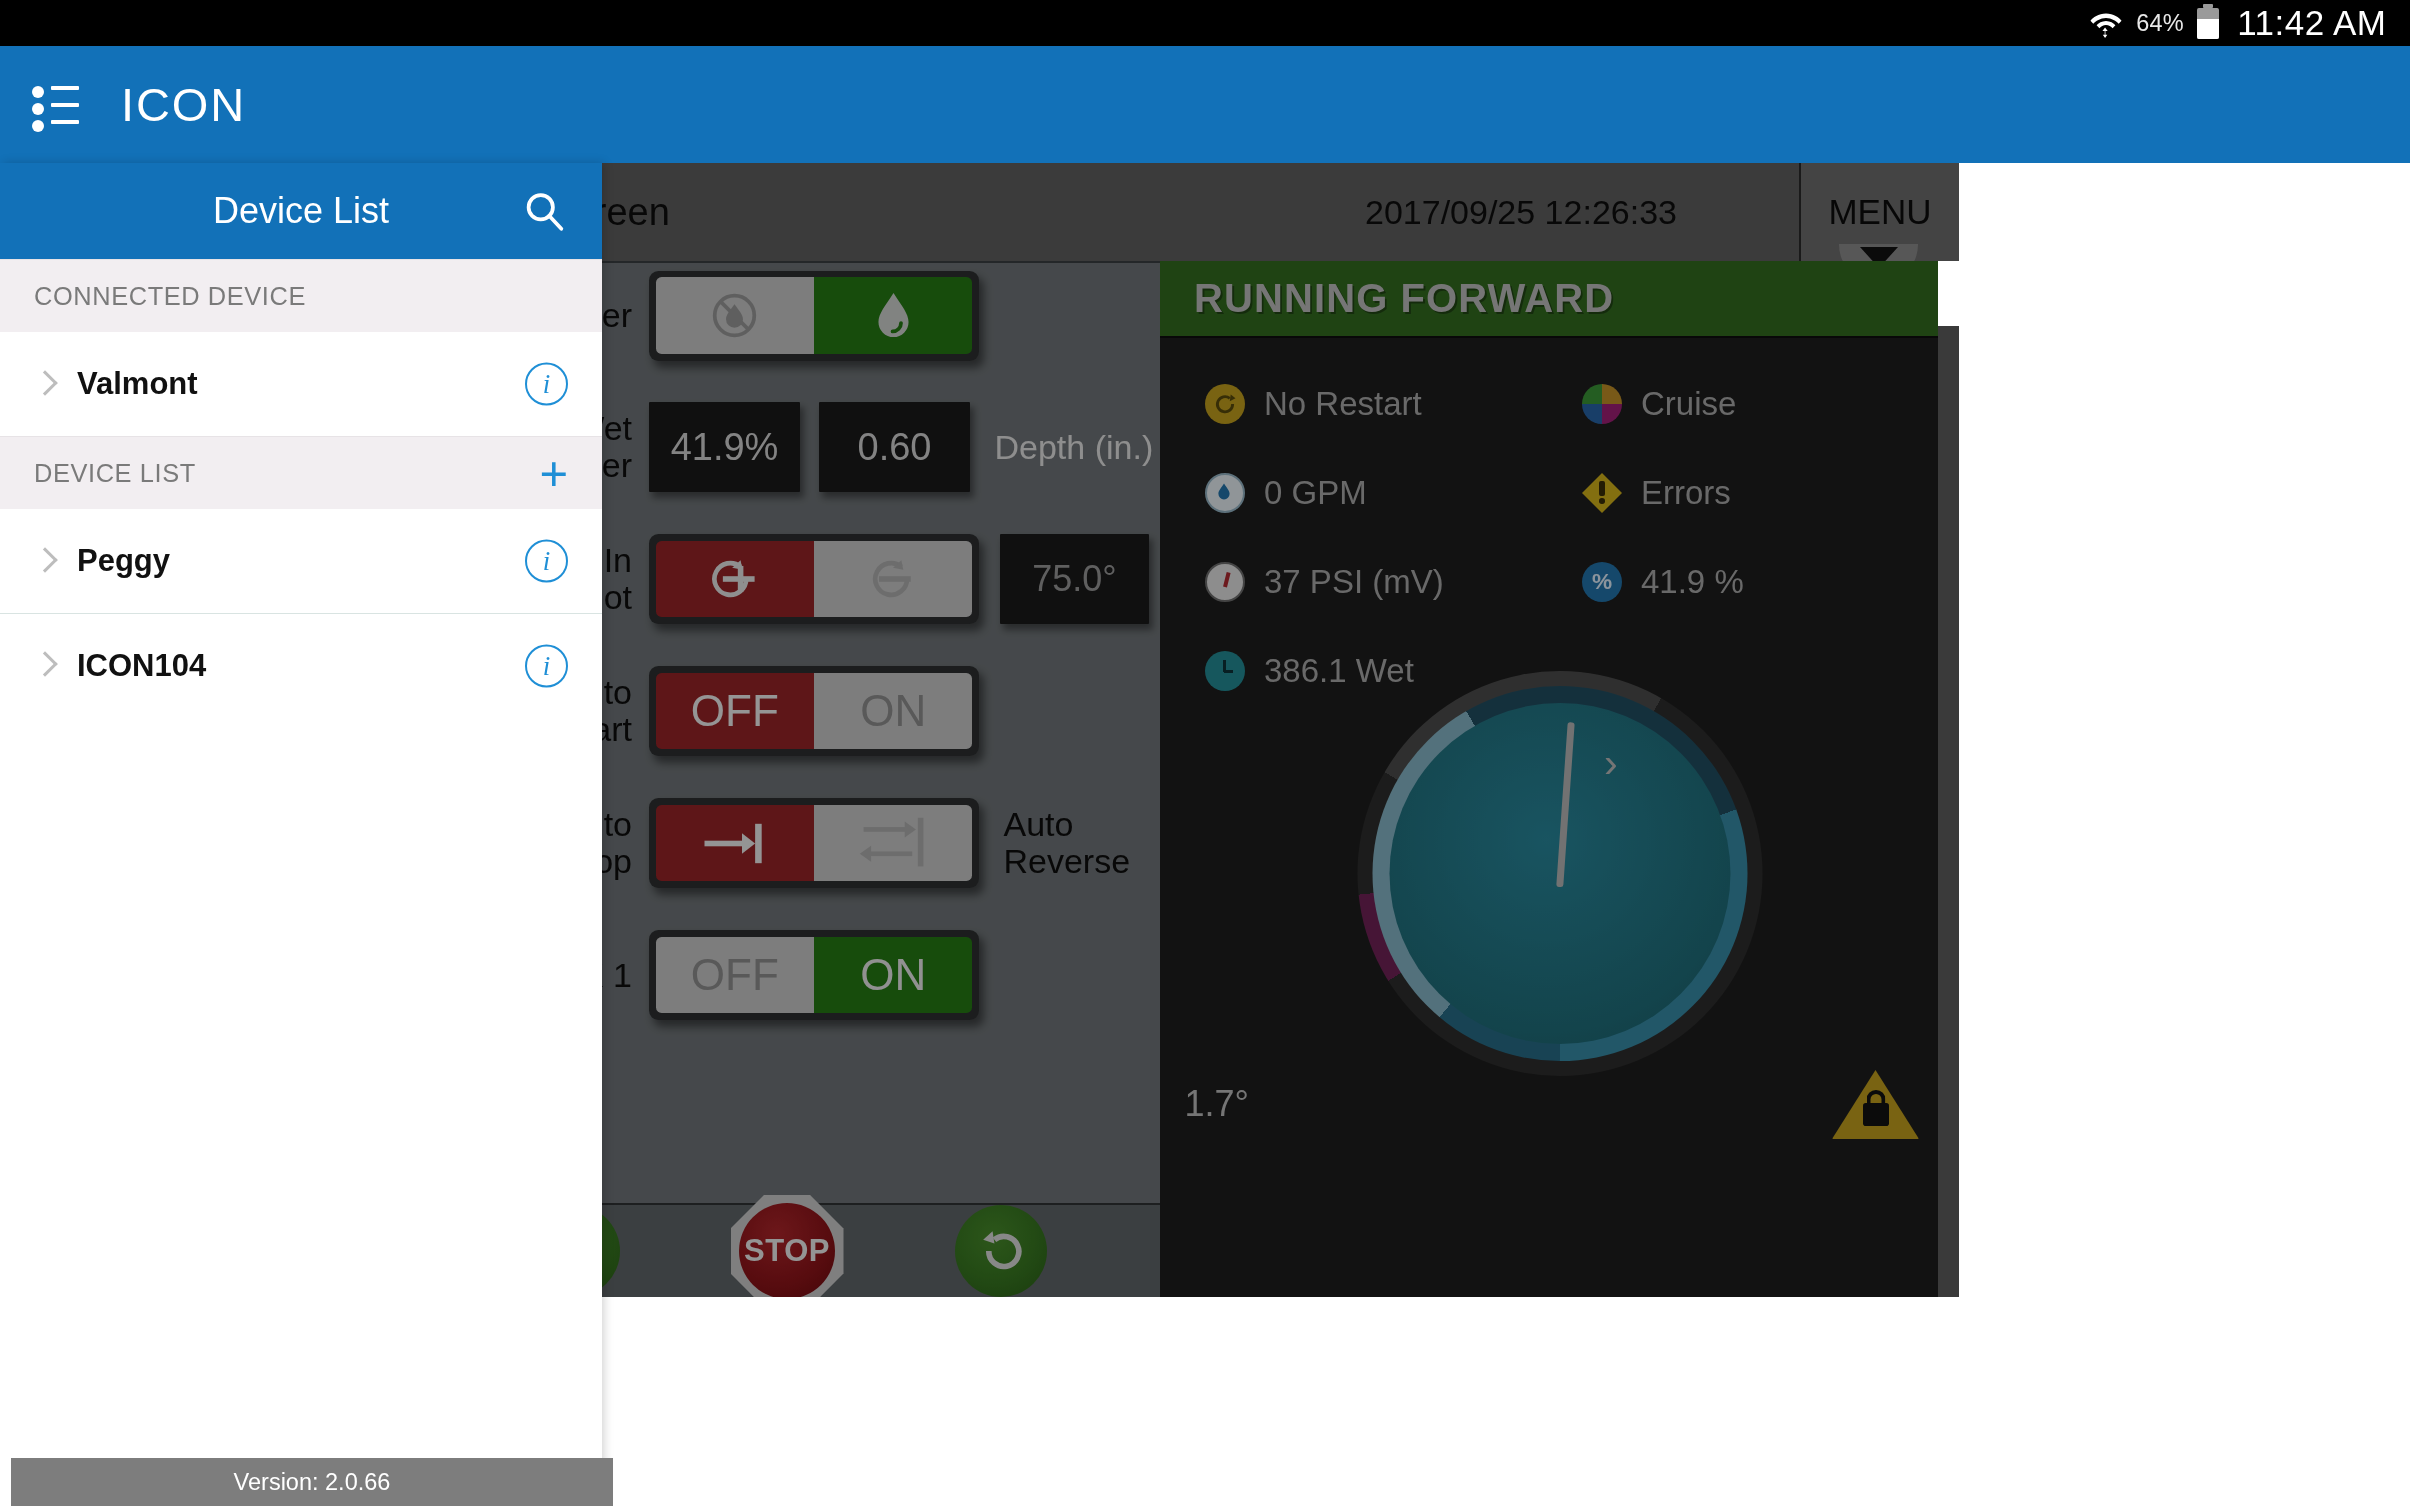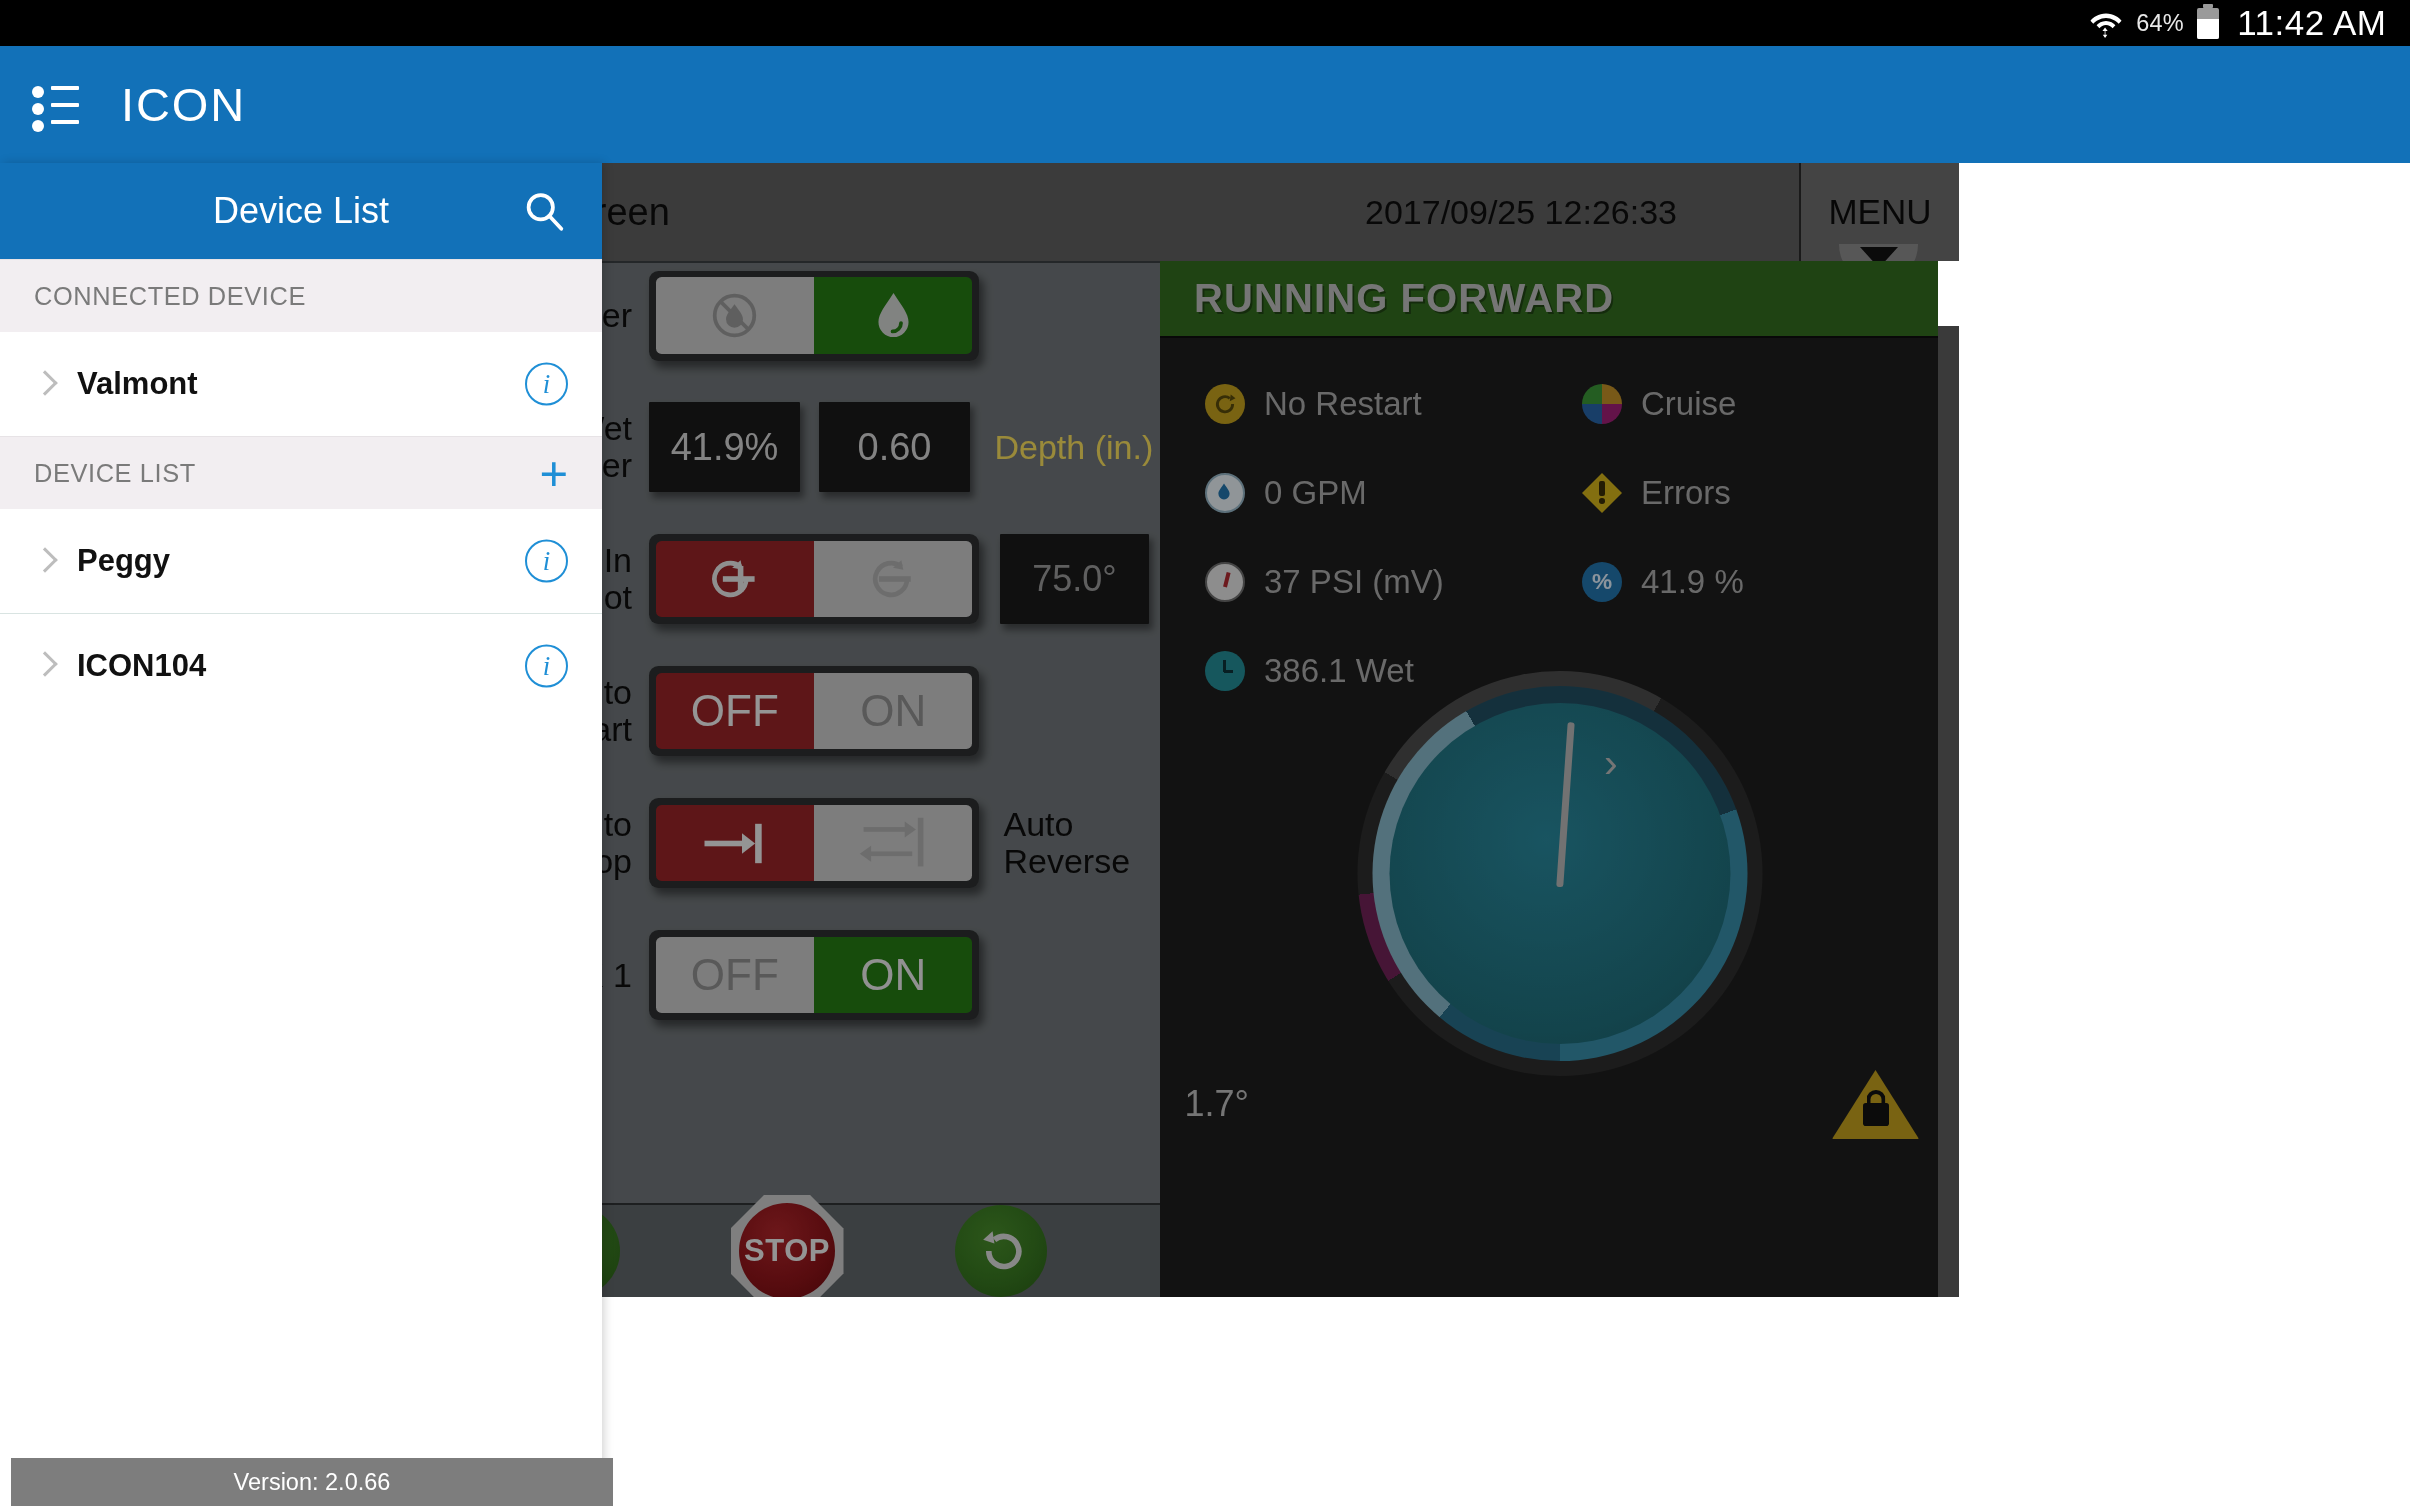--- a/index.html
+++ b/index.html
@@ -324,21 +324,21 @@
                 </svg>
             </div>
           </div>
         </div>
 
         <div class="ctrl-row" style="left:0; top:139px;">
           <div class="ctrl-lbl"><span style="white-space:pre-line">Wet
 Timer</span></div>
           <div class="numbox" style="width:151px;height:90px;font-size:38px;">41.9%</div>
           <div class="numbox" style="width:151px;height:90px;font-size:38px;margin-left:19px;">0.60</div>
-          <div style="font-size:34px;color:#fde047;margin-left:24.5px;white-space:nowrap">Depth (in.)</div>
+          <div style="font-size:34px;color:#e5e5e5;margin-left:24.5px;white-space:nowrap">Depth (in.)</div>
         </div>
 
         <div class="ctrl-row" style="left:0; top:271px;">
           <div class="ctrl-lbl"><span style="white-space:pre-line">Stop In
 Slot</span></div>
           <div class="toggle">
             <div class="tg-half tg-left tg-red">
               <svg width="62" height="56" viewBox="0 0 66 60">
                   <path d="M45 30 a17 17 0 1 1-6-13" fill="none" stroke="#e6e6e6" stroke-width="5"></path>
                   <path d="M39 10 l2 10 -11-2z" fill="#e6e6e6"></path>

